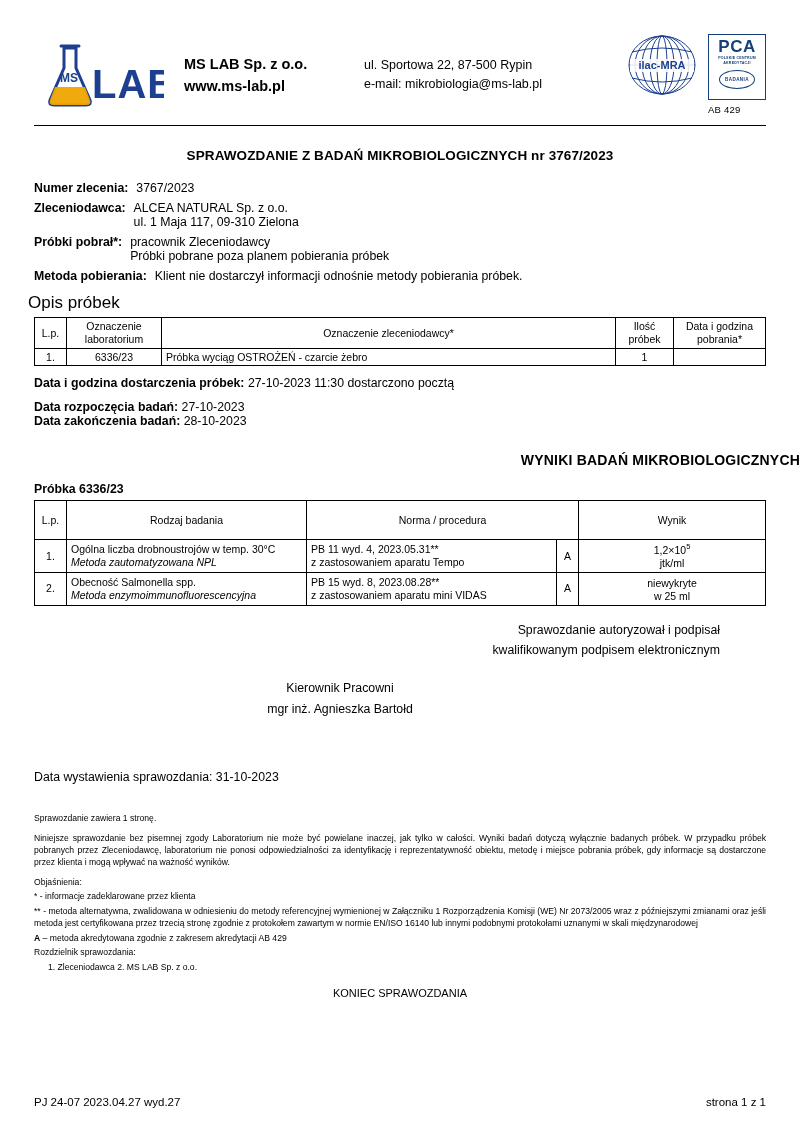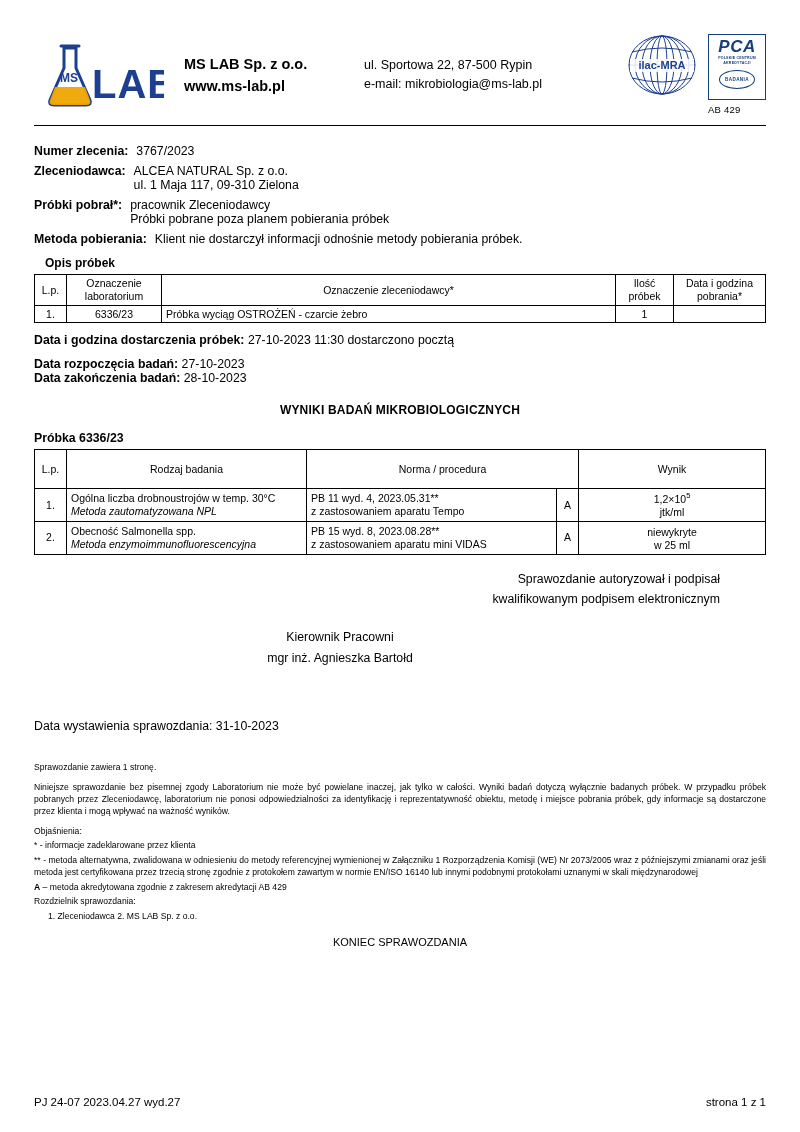--- a/index.html
+++ b/index.html
@@ -73,21 +73,20 @@
     background: #ffffff;
   }
   .pca-top {
     color: #16407a;
     font-weight: bold;
     font-size: 17px;
     text-align: center;
     letter-spacing: .5px;
     line-height: 1;
     padding-top: 3px;
-    font-style: italic;
   }
   .pca-sub {
     color: #16407a;
     font-size: 3.6px;
     text-align: center;
     line-height: 1.45;
     letter-spacing: .2px;
     font-weight: bold;
     padding: 1px 2px 0 2px;
   }
@@ -137,23 +136,23 @@
   }
   .meta-label {
     font-weight: bold;
     white-space: nowrap;
     padding-right: 8px;
   }
   .meta-val { }
   .meta-val .sub { display:block; }
 
   .opis-label {
-    font-weight: bold;
-    font-size: 12px;
-    margin: 10px 34px 4px 45px;
+    font-weight: normal;
+    font-size: 17px;
+    margin: 10px 34px 4px 28px;
   }
 
   
   table.grid {
     border-collapse: collapse;
     width: calc(100% - 68px);
     margin: 0 34px;
     font-size: 10.5px;
     table-layout: fixed;
   }
@@ -181,24 +180,24 @@
   .line-2 { margin: 10px 34px 0 34px; font-size:12.3px; }
   .dates-row {
     display: flex;
     justify-content: space-between;
     margin: 10px 34px 0 34px;
     font-size: 12.3px;
     flex-direction: column;
   }
 
   .results-title {
-    text-align: center;
-    font-weight: bold;
-    font-size: 12px;
-    margin-top: 18px;
+    text-align: right;
+    font-weight: bold;
+    font-size: 14px;
+    margin-top: 24px;
     letter-spacing: .2px;
   }
   .probka-label {
     font-weight: bold;
     font-size: 12.3px;
     margin: 14px 34px 4px 34px;
   }
 
   .t-results col.c1 { width: 32px; }
   .t-results col.c2 { width: 240px; }
@@ -310,20 +309,21 @@
           <div class="pca-sub">POLSKIE CENTRUM AKREDYTACJI</div>
           <div class="pca-oval">BADANIA</div>
         </div>
         <div class="ab-num">AB 429</div>
       </div>
     </div>
   </div>
 
   <hr class="hr-main">
 
+  <div class="doc-title">SPRAWOZDANIE Z BADAŃ MIKROBIOLOGICZNYCH nr 3767/2023</div>
 
   <div class="meta">
     <div class="meta-row">
       <div class="meta-label">Numer zlecenia:</div>
       <div class="meta-val">3767/2023</div>
     </div>
     <div class="meta-row">
       <div class="meta-label">Zleceniodawca:</div>
       <div class="meta-val">
         <span class="sub">ALCEA NATURAL Sp. z o.o.</span>

